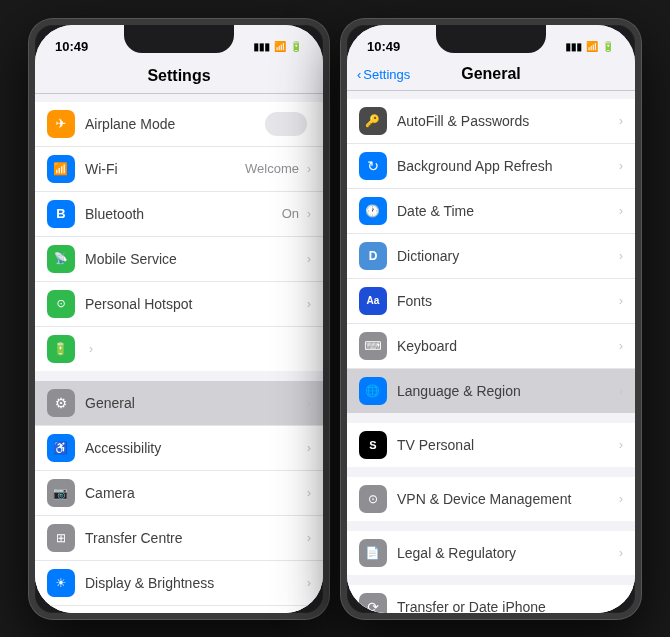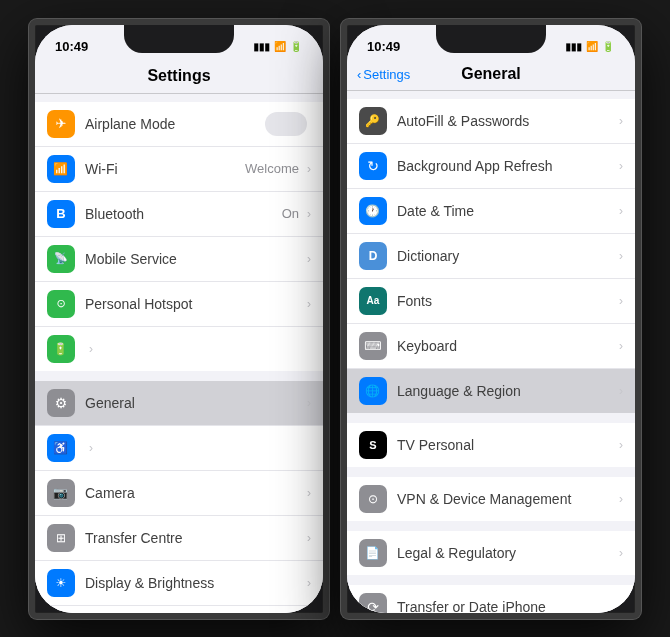--- a/index.html
+++ b/index.html
@@ -17,21 +17,21 @@
     .phones-container {
       display: flex;
       gap: 12px;
       padding: 10px;
     }
 
     .phone {
       width: 300px;
       height: 600px;
       background: #1c1c1e;
-      border-radius: 8px;
+      border-radius: 24px;
       border: 6px solid #3a3a3a;
       overflow: hidden;
       position: relative;
       box-shadow: 0 0 0 1px #555, inset 0 0 0 1px #222, 0 20px 60px rgba(0,0,0,0.8);
     }
 
     .phone::before {
       content: '';
       position: absolute;
       top: 0; left: 50%;
@@ -203,21 +203,21 @@
     .ic-general { background: #8e8e93; }
     .ic-accessibility { background: #007aff; }
     .ic-camera { background: #8e8e93; }
     .ic-control { background: #8e8e93; }
     .ic-display { background: #007aff; }
 
     .ic-autofill { background: #4a4a4a; }
     .ic-background { background: #007aff; }
     .ic-datetime { background: #007aff; }
     .ic-dictionary { background: #4a90d9; }
-    .ic-fonts { background: #0f766e; }
+    .ic-fonts { background: #1d4ed8; }
     .ic-keyboard { background: #8e8e93; }
     .ic-language { background: #007aff; }
     .ic-vpn { background: #8e8e93; }
     .ic-legal { background: #8e8e93; }
     .ic-transfer { background: #8e8e93; }
   </style>
 </head>
 <body>
 
 <div class="phones-container">
@@ -291,20 +291,21 @@
               <div class="icon-wrapper ic-general">
                 <span style="color:#fff;font-size:14px;">⚙</span>
               </div>
               <span class="row-label">General</span>
               <span class="chevron">›</span>
             </div>
             <div class="settings-row">
               <div class="icon-wrapper ic-accessibility">
                 <span style="color:#fff;font-size:12px;">♿</span>
               </div>
+              <span class="row-label">Accessibility</span>
               <span class="chevron">›</span>
             </div>
             <div class="settings-row">
               <div class="icon-wrapper ic-camera">
                 <span style="color:#fff;font-size:12px;">📷</span>
               </div>
               <span class="row-label">Camera</span>
               <span class="chevron">›</span>
             </div>
             <div class="settings-row">

